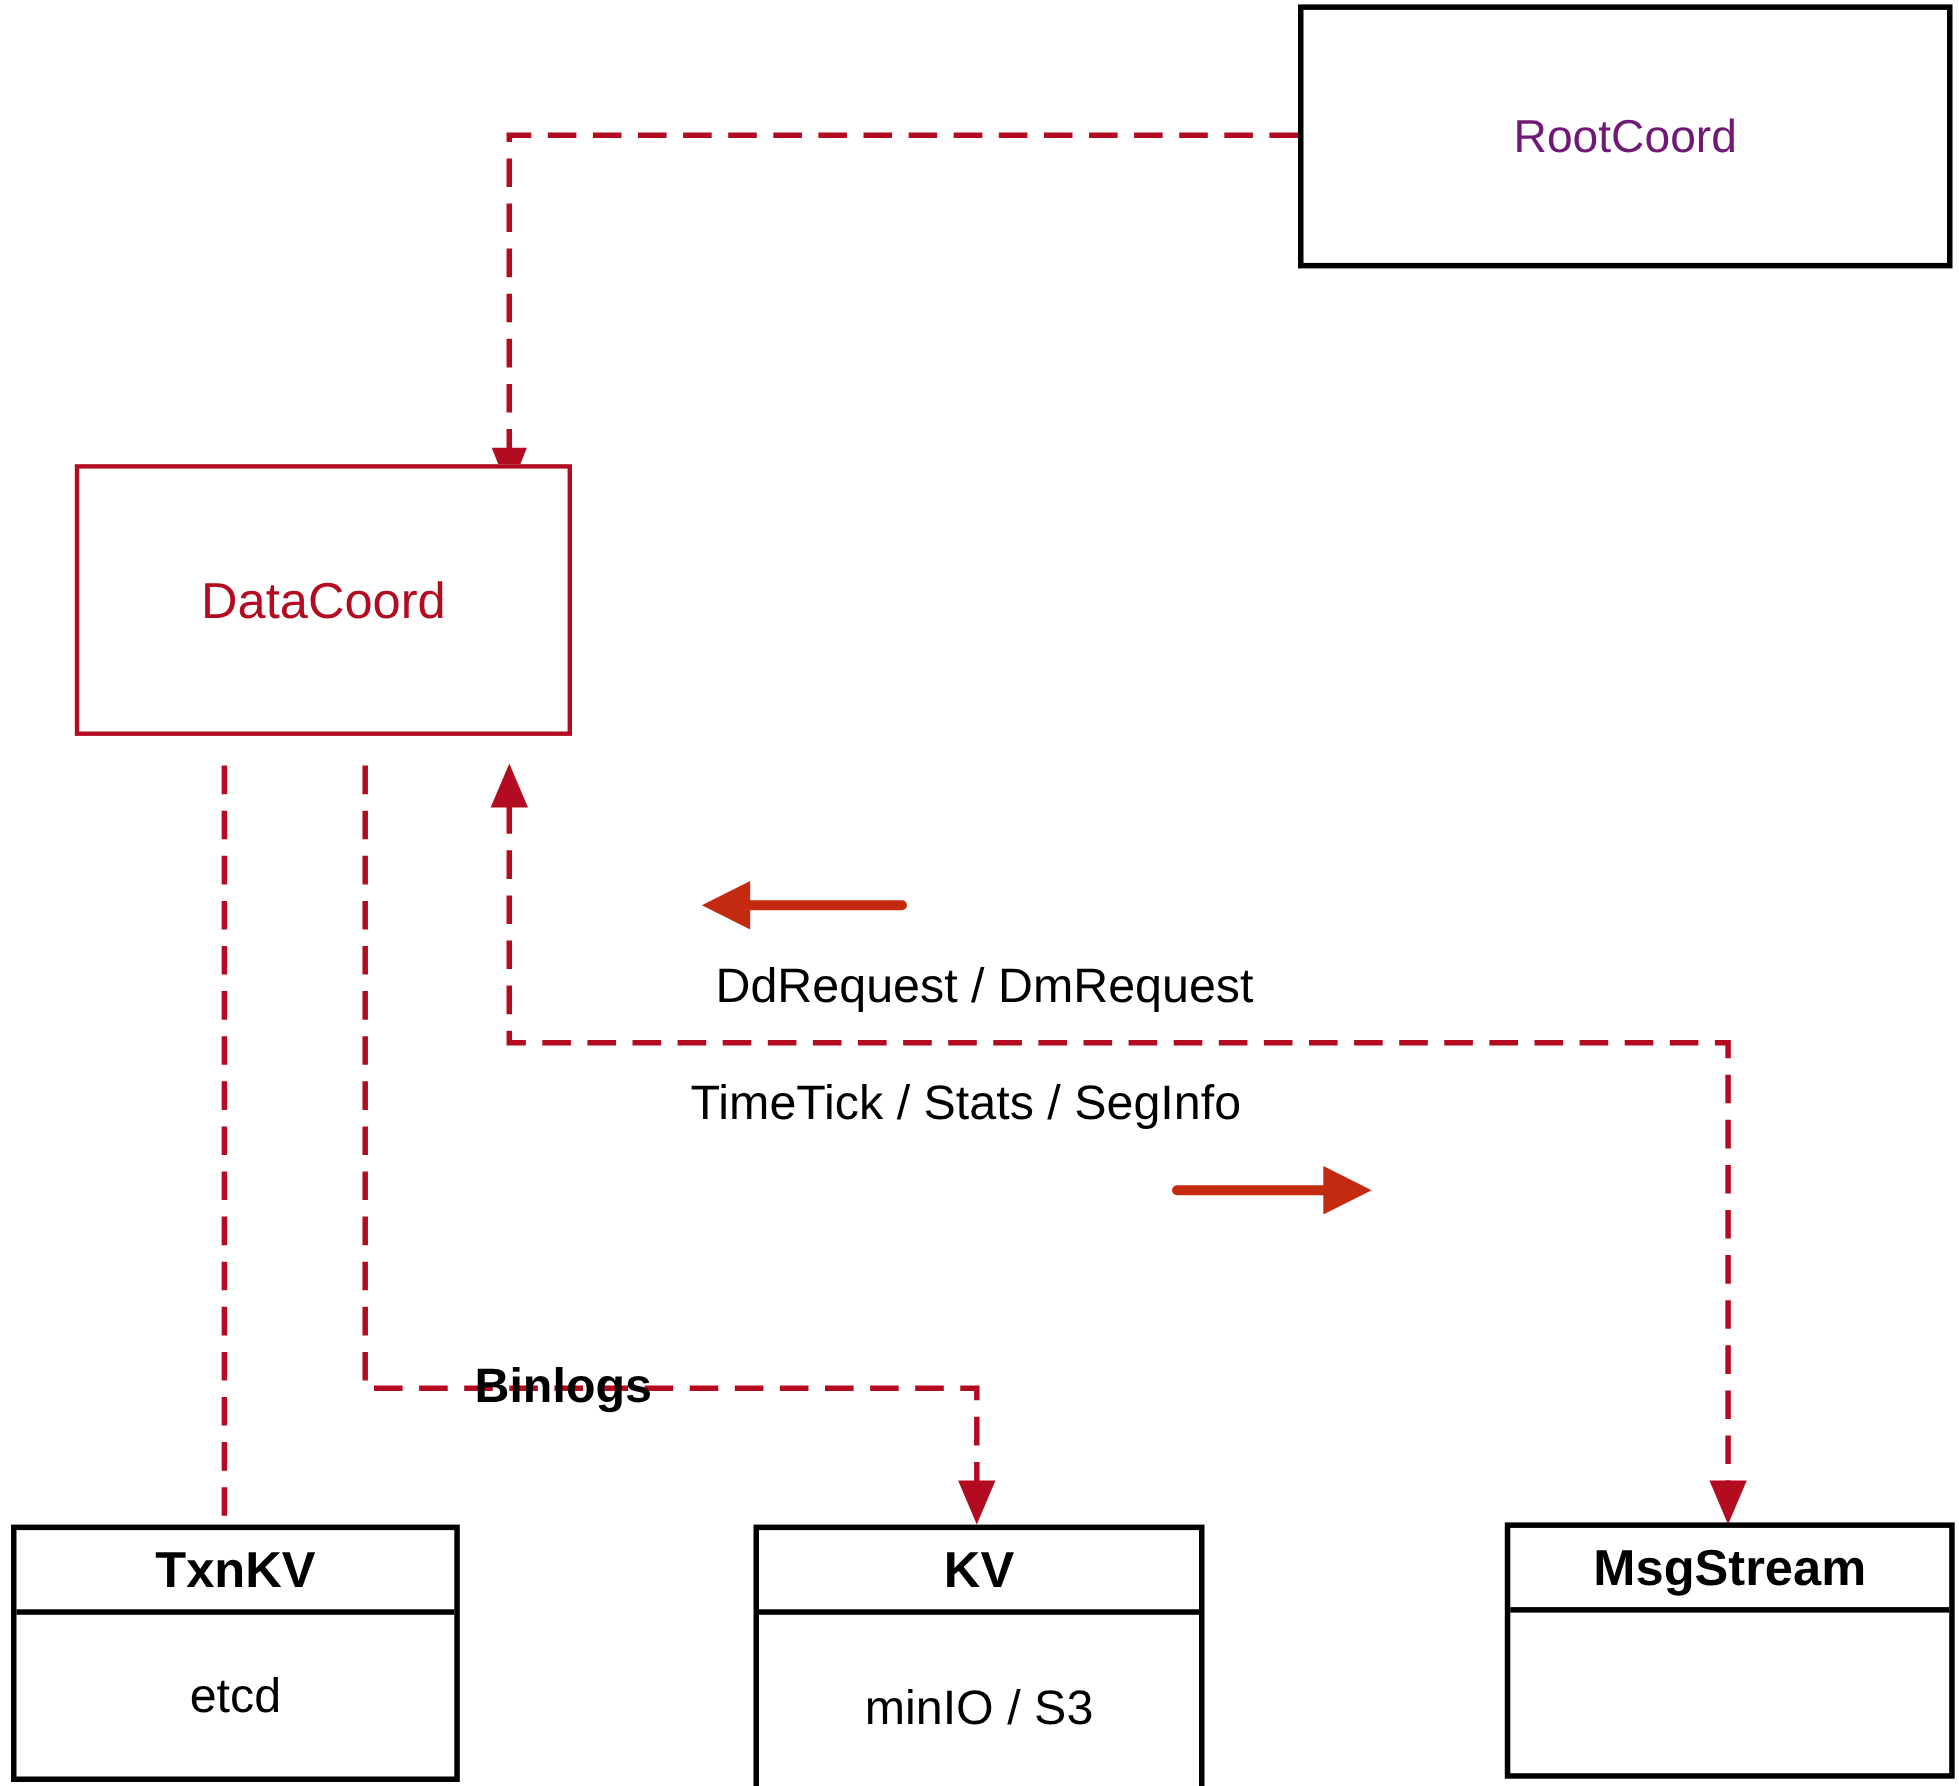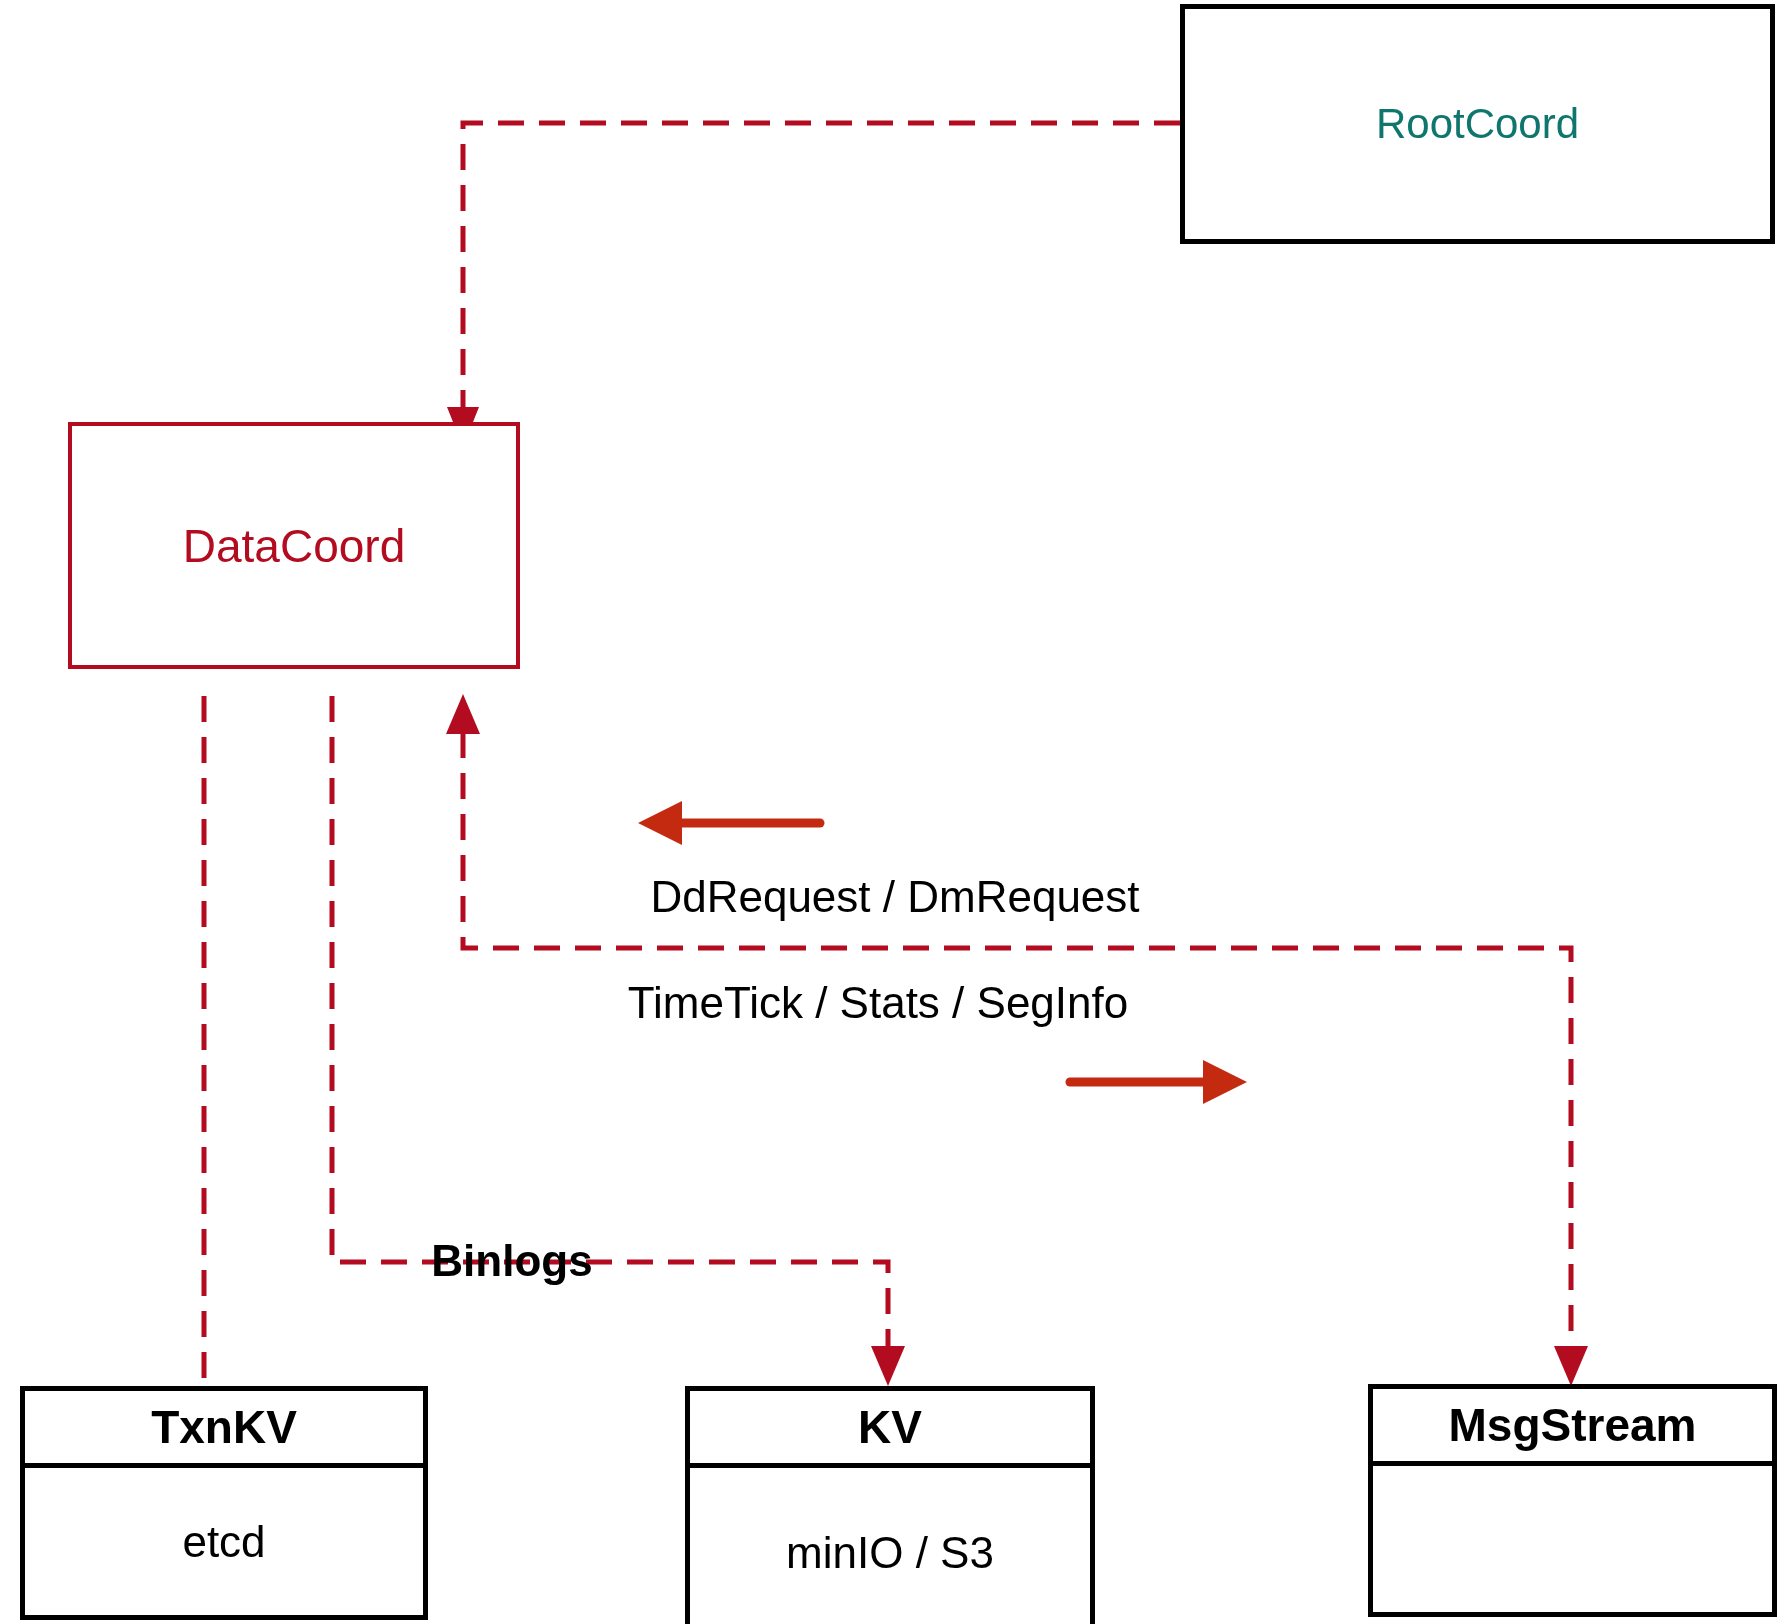--- a/index.html
+++ b/index.html
@@ -19,21 +19,21 @@
   }
   .black-box{border:5px solid #000000;}
   .red-box{border:4px solid #b30b20;}
   .plain-label{
     position:absolute;
     color:#000000;
     font-size:44px;
     white-space:nowrap;
     transform:translateX(-50%);
   }
-  .node-title{font-size:42px;color:#0f766e;text-align:right;}
+  .node-title{font-size:42px;color:#701a75;text-align:right;}
   .dc-title{font-size:46px;color:#b30b20;}
   .record-box{
     position:absolute;
     box-sizing:border-box;
     border:5px solid #000000;
     background:#ffffff;
     display:flex;flex-direction:column;
   }
   .record-header{
     box-sizing:border-box;
@@ -77,21 +77,21 @@
   </svg>
 
   <div class="node-box black-box" style="left:1180px;top:4px;width:595px;height:240px;">
     <span class="node-title">RootCoord</span>
   </div>
 
   <div class="node-box red-box" style="left:68px;top:422px;width:452px;height:247px;">
     <span class="dc-title">DataCoord</span>
   </div>
 
-  <div class="record-box" style="left:20px;top:1386px;width:408px;height:234px;">
+  <div class="record-box" style="left:10px;top:1386px;width:408px;height:234px;">
     <div class="record-header">TxnKV</div>
     <div class="record-body">etcd</div>
   </div>
 
   <div class="record-box" style="left:685px;top:1386px;width:410px;height:257px;">
     <div class="record-header">KV</div>
     <div class="record-body">
       <span>minIO / S3</span>
     </div>
   </div>

